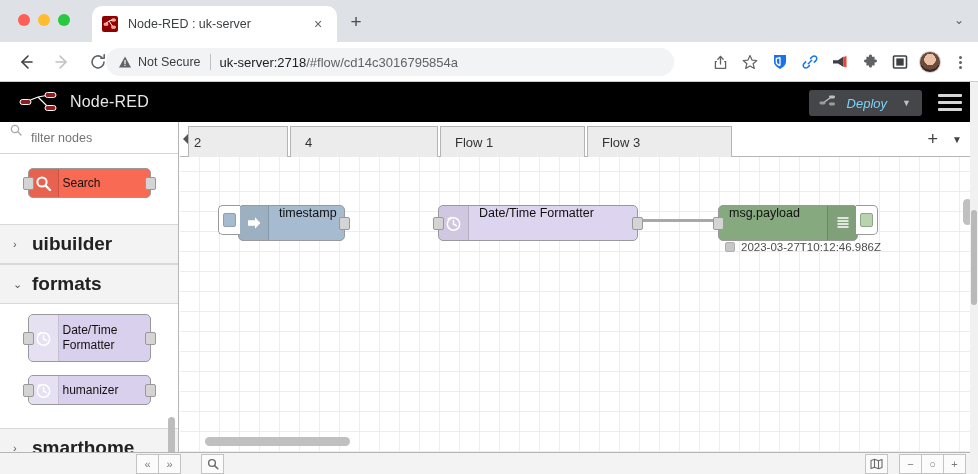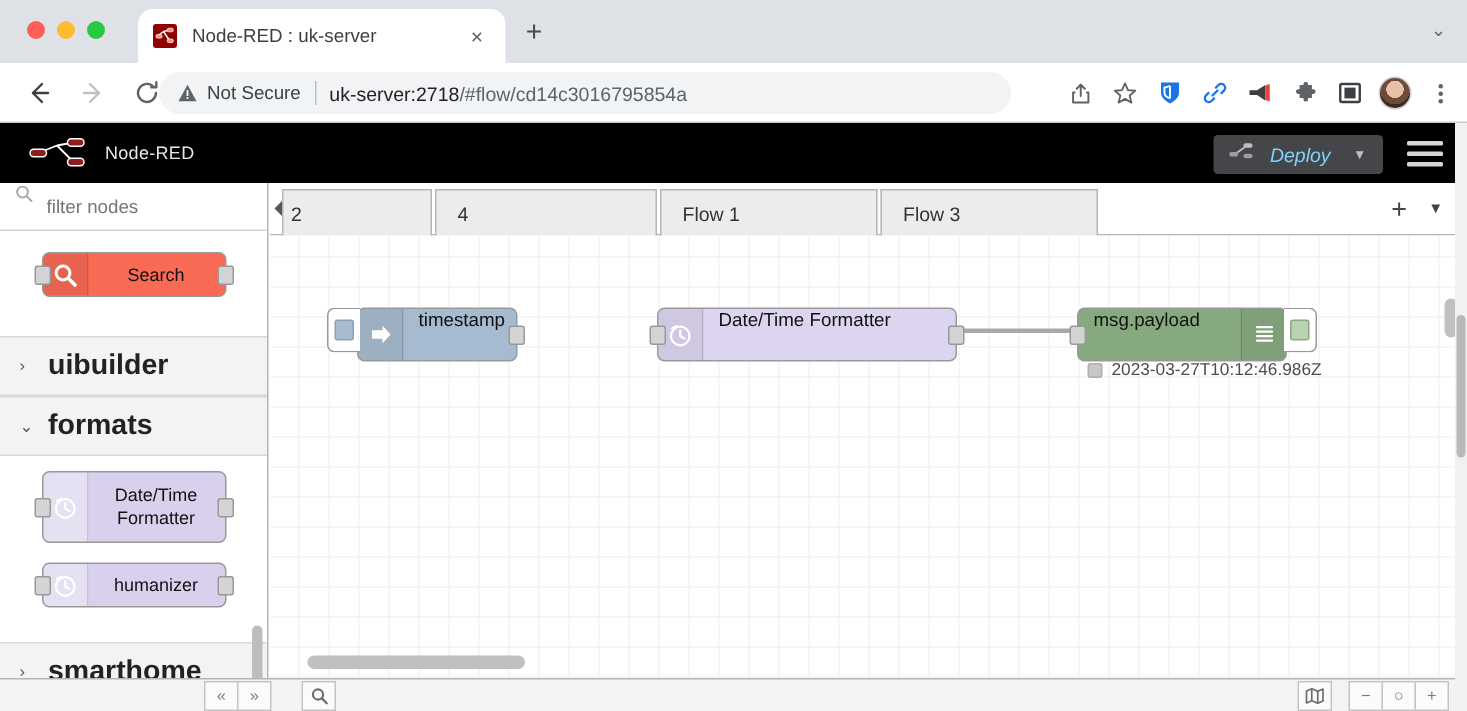--- a/index.html
+++ b/index.html
@@ -101,21 +101,21 @@
   .kebab i { width:3px; height:3px; border-radius:50%; background:#5f6368; display:block; }
 
   
   .nr-header {
     position: absolute; top: 82px; left: 0; width: 978px; height: 40px;
     background: #000000;
     display: flex; align-items: center;
   }
   .nr-logo { margin-left: 18px; width: 44px; height: 24px; }
   .nr-title {
-    color: #e7e7e7; font-size: 12px; margin-left: 8px; letter-spacing: .2px;
+    color: #e7e7e7; font-size: 16px; margin-left: 8px; letter-spacing: .2px;
   }
   .deploy-wrap {
     position: absolute; right: 56px; top: 8px; height: 26px;
     display: flex; align-items: stretch;
     background: #444649; border-radius: 3px; overflow: hidden;
   }
   .deploy-main {
     display: flex; align-items: center; gap: 8px; padding: 0 12px 0 10px;
   }
   .deploy-label { color: #7dd3fc; font-size: 13px; font-style: italic; }
@@ -166,21 +166,21 @@
     display: flex; align-items: center;
   }
   .pnode.tall { height: 48px; }
   .pnode .icobox {
     width: 30px; height: 100%; border-right: 1px solid rgba(0,0,0,.14);
     border-radius: 4px 0 0 4px;
     display: flex; align-items: center; justify-content: center;
     background: rgba(0,0,0,.05);
   }
   .pnode .lbl {
-    flex: 1; text-align: center; font-size: 12px; color: #111;
+    flex: 1; text-align: left; font-size: 12px; color: #111;
     line-height: 1.25; padding: 0 4px;
   }
   .port {
     position: absolute; width: 11px; height: 13px; top: 50%;
     margin-top: -6.5px; background: #d4d4d4;
     border: 1px solid #999; border-radius: 2px;
   }
   .port.in { left: -6px; }
   .port.out { right: -6px; }
   .pal-search { background: #f96a55; }

